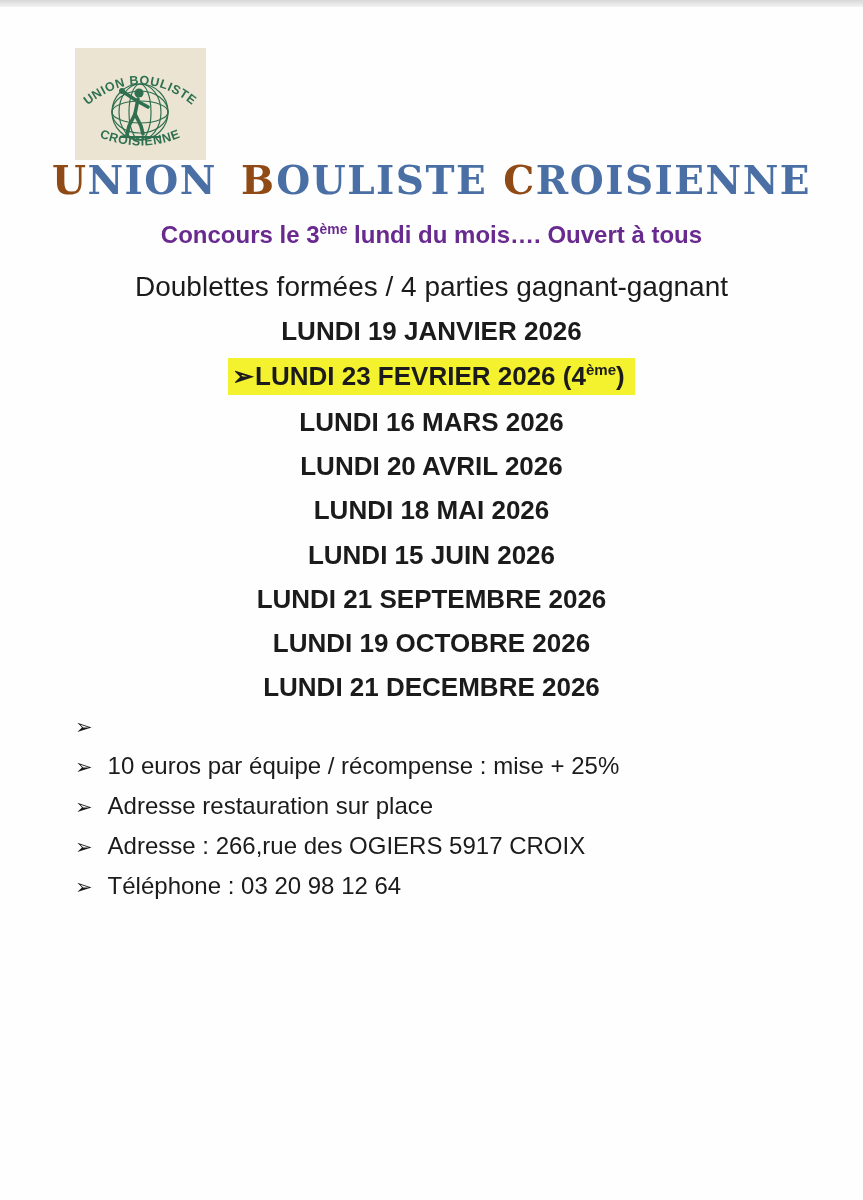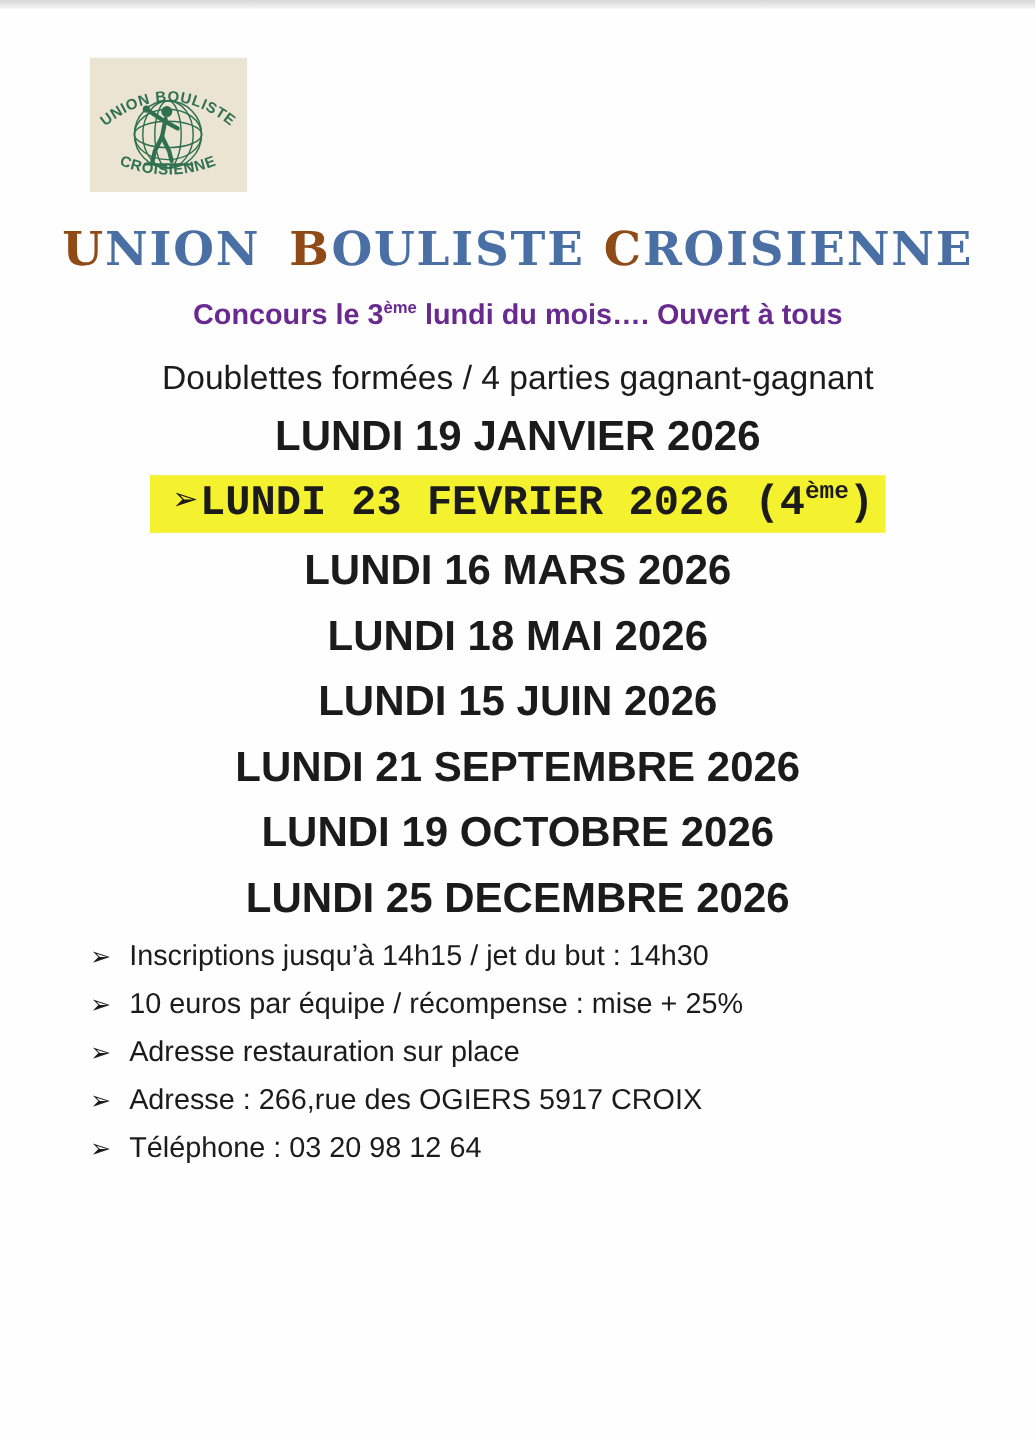--- a/index.html
+++ b/index.html
@@ -35,21 +35,21 @@
   .logo-bg-rect { fill: var(--logo-bg); }
   .logo-stroke { stroke: var(--logo-green); fill: none; stroke-width: 1.2; }
   .logo-figure { stroke: var(--logo-green); fill: none; stroke-width: 3.6; stroke-linecap: round; stroke-linejoin: round; }
   .logo-fill { fill: var(--logo-green); }
   .logo-arc-text {
     font-family: "Liberation Sans", sans-serif;
     font-size: 12.5px; font-weight: 700; letter-spacing: 0.6px;
     fill: var(--logo-green);
   }
 
-  .content { text-align: center; padding-top: 157px; margin-top: 28px; }
+  .content { text-align: center; padding-top: 157px; }
 
   .title {
     margin: 0;
     font-family: "DejaVu Serif", serif;
     font-weight: 700;
     font-size: 39px;
     letter-spacing: 1.5px;
     line-height: 1.2;
     color: var(--title-rest);
     white-space: nowrap;
@@ -70,28 +70,27 @@
 
   .format-line {
     margin-top: 19px;
     font-size: 28px; font-weight: 400;
     line-height: 1.25;
   }
 
   .dates { margin-top: 9px; }
   .date-row {
     margin: 10px 0;
-    font-size: 35px; font-weight: 700;
+    font-size: 26px; font-weight: 700;
     line-height: 1.16;
   }
   .date-row .date-inner { display: inline-block; padding: 2px 6px; }
   .date-row.highlighted .date-inner {
     background: var(--highlight);
-    padding: 3px 10px 4px 20px;
-    font-family: Liberation Mono, monospace;
+    padding: 3px 10px 4px 4px;
   }
   .date-row .arrow-bullet { font-weight: 700; margin-right: 1px; }
 
   .info-list {
     margin-top: 7px;
     text-align: left;
     padding-left: 75px;
   }
   .info-row {
     margin: 10px 0;
@@ -142,31 +141,31 @@
 
     <div class="subtitle subtitle-1"><span>Concours le 3</span><sup>ème</sup><span> lundi du mois…. Ouvert à tous</span></div>
 
 
     <div class="format-line">Doublettes formées / 4 parties gagnant-gagnant</div>
 
     <div class="dates">
         <div class="date-row"><span class="date-inner">LUNDI 19 JANVIER 2026</span></div>
         <div class="date-row highlighted"><span class="date-inner"><span class="arrow-bullet">➢</span>LUNDI 23 FEVRIER 2026 (4<sup>ème</sup>)</span></div>
         <div class="date-row"><span class="date-inner">LUNDI 16 MARS 2026</span></div>
+        <div class="date-row"><span class="date-inner">LUNDI 20 AVRIL 2026</span></div>
         <div class="date-row"><span class="date-inner">LUNDI 18 MAI 2026</span></div>
         <div class="date-row"><span class="date-inner">LUNDI 15 JUIN 2026</span></div>
         <div class="date-row"><span class="date-inner">LUNDI 21 SEPTEMBRE 2026</span></div>
         <div class="date-row"><span class="date-inner">LUNDI 19 OCTOBRE 2026</span></div>
-        <div class="date-row"><span class="date-inner">LUNDI 25 DECEMBRE 2026</span></div>
+        <div class="date-row"><span class="date-inner">LUNDI 21 DECEMBRE 2026</span></div>
       </div>
 
     <div class="info-list">
         <div class="info-row">
           <span class="arrow-bullet">➢</span>
-          <span>Inscriptions  jusqu’à 14h15 / jet du but : 14h30</span>
         </div>
         <div class="info-row">
           <span class="arrow-bullet">➢</span>
           <span>10 euros par équipe  / récompense : mise + 25%</span>
         </div>
         <div class="info-row">
           <span class="arrow-bullet">➢</span>
           <span>Adresse restauration sur place</span>
         </div>
         <div class="info-row">

